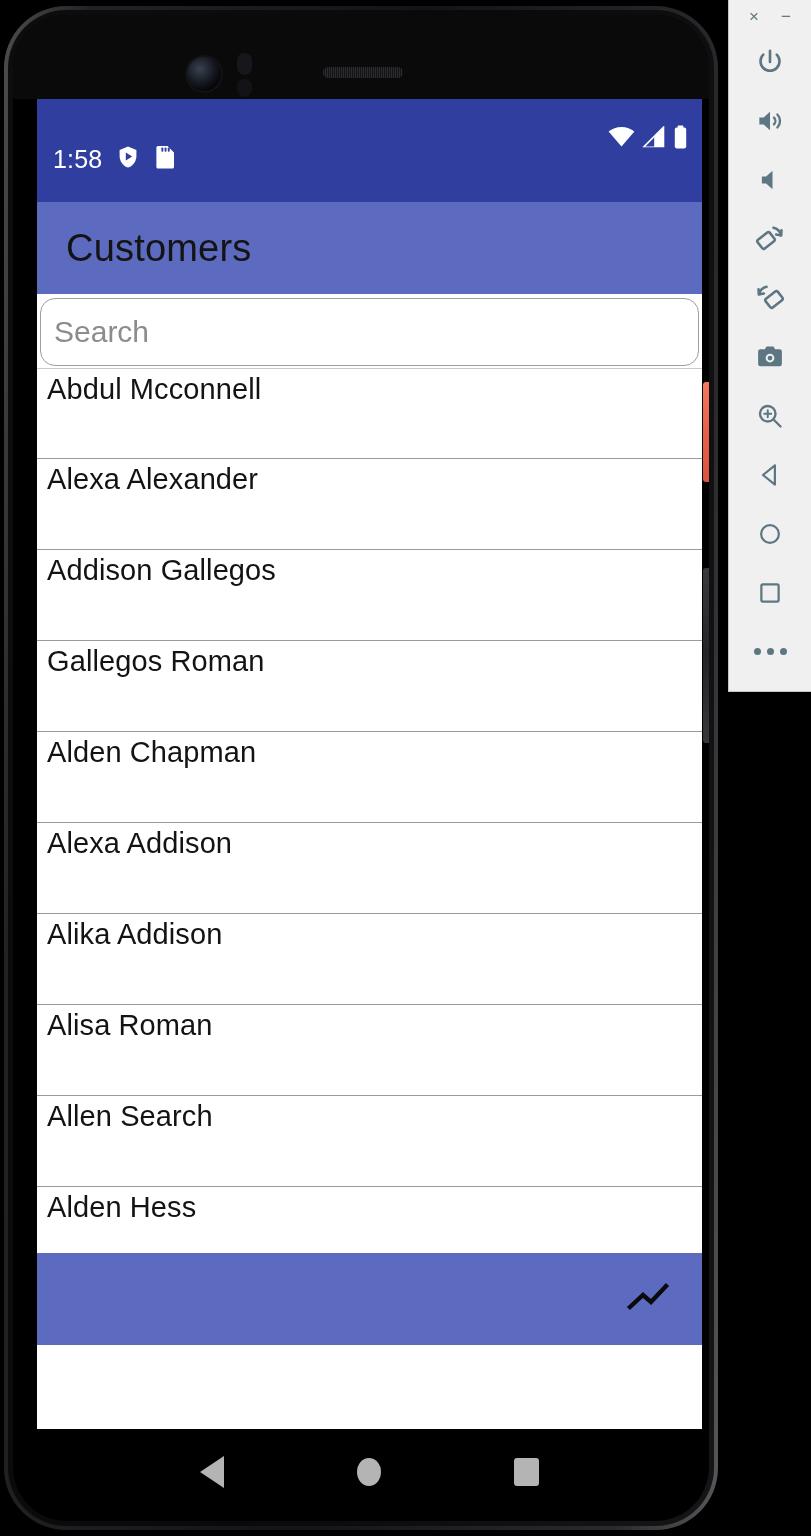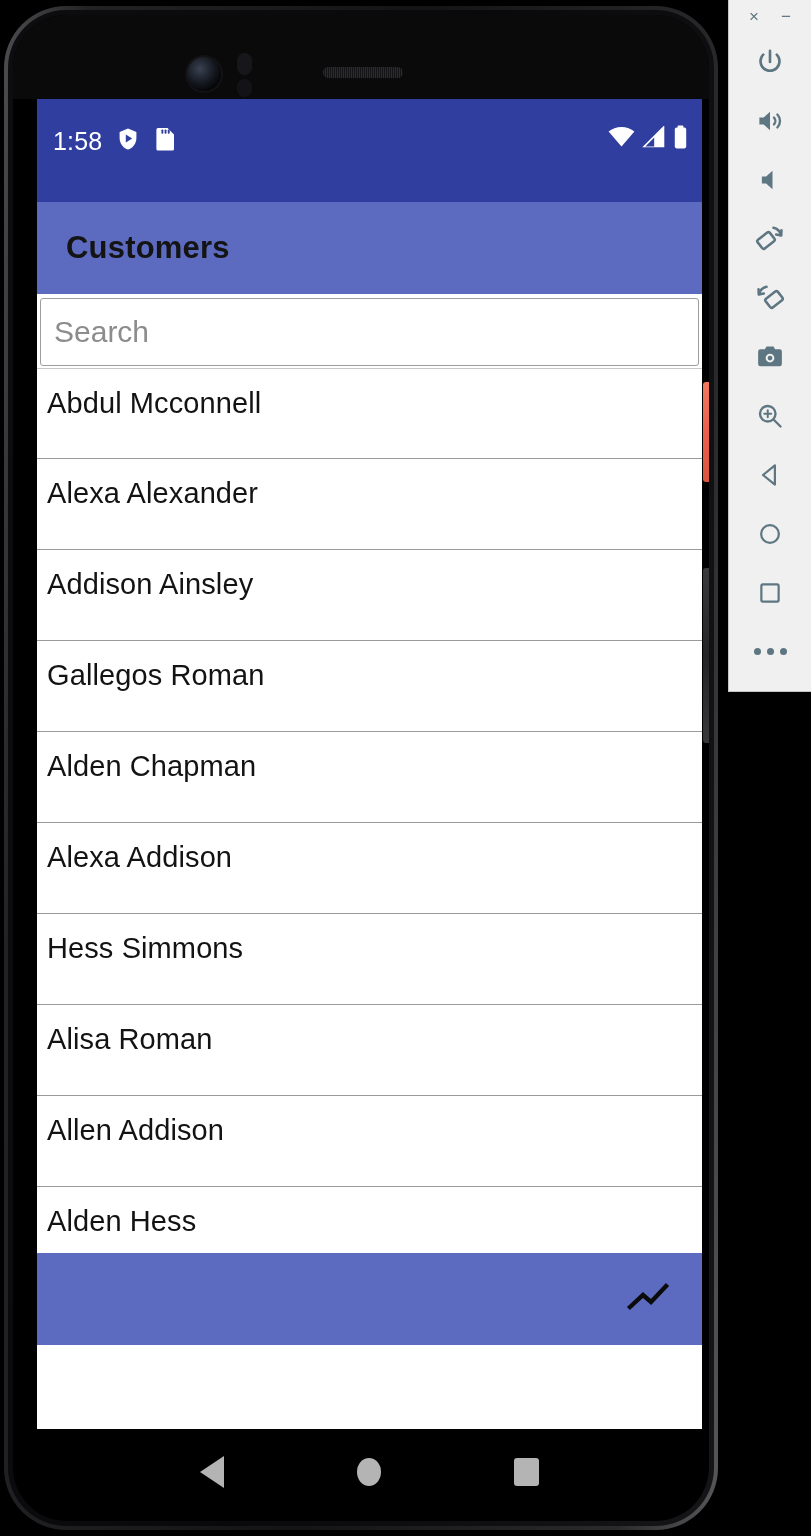--- a/index.html
+++ b/index.html
@@ -102,21 +102,21 @@
   
   .statusbar {
     position: relative;
     height: 103px;
     background: #303f9f;
     display: flex;
     align-items: flex-start;
     padding: 28px 20px 0 16px;
     color: #ffffff;
   }
-  .sb-left { display: flex; align-items: center; gap: 14px; }
+  .sb-left { display: flex; align-items: center; gap: 14px; margin-top: 18px; }
   .sb-time {
     font-size: 25px;
     letter-spacing: 0.2px;
     line-height: 1;
     font-family: "Liberation Sans", sans-serif;
   }
   .sb-right {
     position: absolute;
     right: 14px;
     top: 26px;
@@ -127,54 +127,54 @@
 
   
   .appbar {
     height: 92px;
     background: #5c6bc0;
     display: flex;
     align-items: center;
     padding-left: 29px;
   }
   .appbar-title {
-    font-size: 31px;
-    font-weight: bold;
+    font-size: 38px;
+    font-weight: normal;
     color: #141414;
     letter-spacing: 0.2px;
   }
 
   
   .content {
     position: relative;
     height: 1051px;
     background: #ffffff;
     overflow: hidden;
   }
 
   .search-wrap { padding: 4px 3px 0 3px; }
   .search-input {
     width: 100%;
     height: 68px;
     border: 1.5px solid #9e9e9e;
-    border-radius: 3px;
+    border-radius: 15px;
     background: #ffffff;
     font-size: 30px;
     color: #1a1a1a;
     padding: 0 13px;
     outline: none;
     font-family: "Liberation Sans", sans-serif;
   }
   .search-input::placeholder { color: #8c8c8c; }
 
   .list { margin-top: 2px; }
   .list-row {
     height: 91px;
     border-bottom: 1.5px solid #9a9a9a;
-    padding: 16px 0 0 10px;
+    padding: 2px 0 0 10px;
     background: #ffffff;
   }
   .list-row:first-child { border-top: 1.5px solid #c9c9c9; }
   .row-name {
     font-size: 29px;
     color: #131313;
     line-height: 1.25;
     letter-spacing: 0.1px;
   }
 
@@ -361,39 +361,39 @@
             </div>
 
             <div class="list">
               <div class="list-row">
                 <div class="row-name">Abdul Mcconnell</div>
               </div>
               <div class="list-row">
                 <div class="row-name">Alexa Alexander</div>
               </div>
               <div class="list-row">
-                <div class="row-name">Addison Ainsley</div>
+                <div class="row-name">Addison Gallegos</div>
               </div>
               <div class="list-row">
                 <div class="row-name">Gallegos Roman</div>
               </div>
               <div class="list-row">
                 <div class="row-name">Alden Chapman</div>
               </div>
               <div class="list-row">
                 <div class="row-name">Alexa Addison</div>
               </div>
               <div class="list-row">
-                <div class="row-name">Hess Simmons</div>
+                <div class="row-name">Alika Addison</div>
               </div>
               <div class="list-row">
                 <div class="row-name">Alisa Roman</div>
               </div>
               <div class="list-row">
-                <div class="row-name">Allen Addison</div>
+                <div class="row-name">Allen Search</div>
               </div>
               <div class="list-row">
                 <div class="row-name">Alden Hess</div>
               </div>
               <div class="list-row">
                 <div class="row-name">Amal Berg</div>
               </div>
             </div>
 
             <div class="bottombar">

